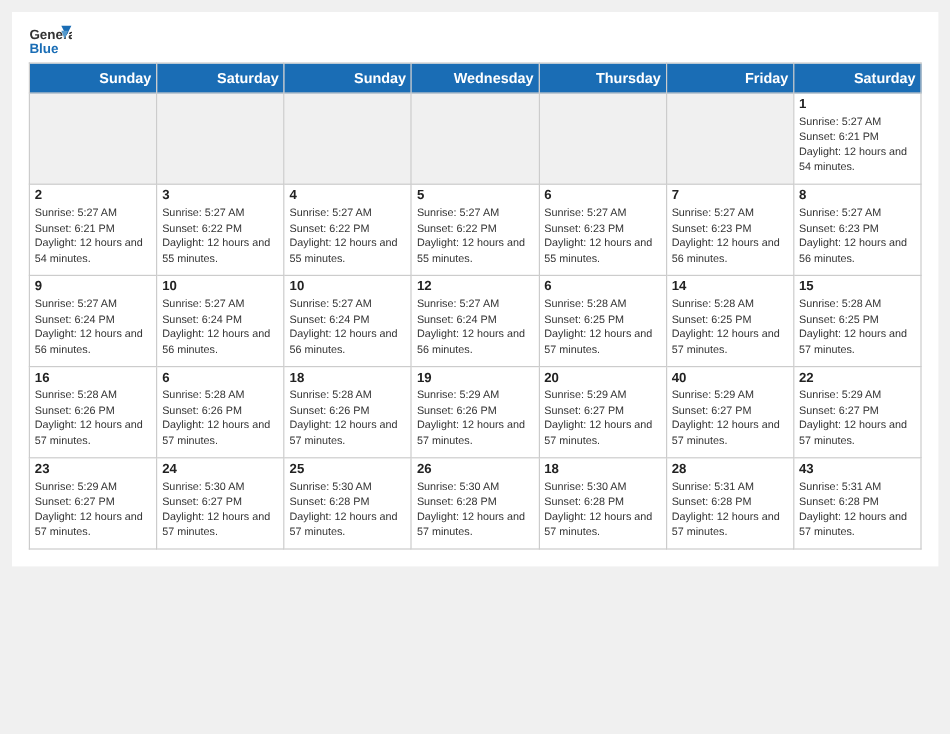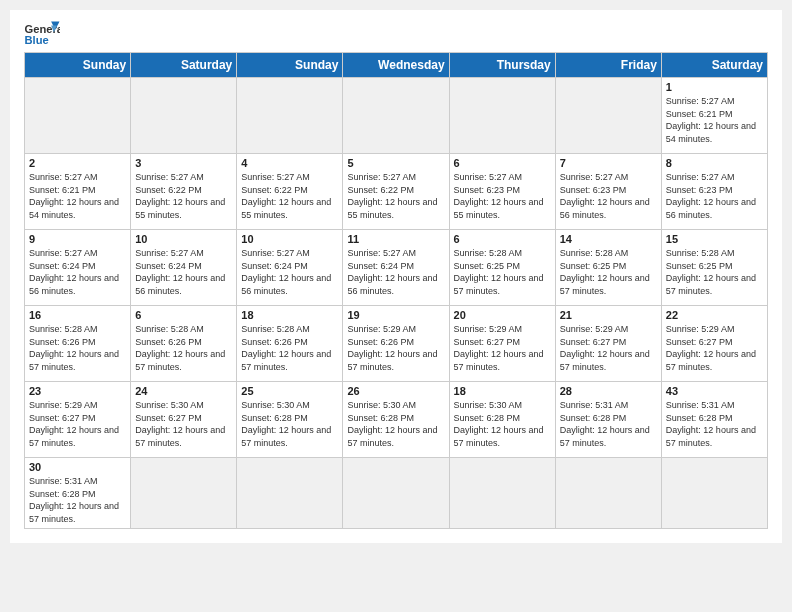--- a/index.html
+++ b/index.html
@@ -164,21 +164,21 @@
           </td>
           <td>
             <div class="day-number">10</div>
             <div class="day-info">Sunrise: 5:27 AM<br>Sunset: 6:24 PM<br>Daylight: 12 hours and 56 minutes.</div>
           </td>
           <td>
             <div class="day-number">10</div>
             <div class="day-info">Sunrise: 5:27 AM<br>Sunset: 6:24 PM<br>Daylight: 12 hours and 56 minutes.</div>
           </td>
           <td>
-            <div class="day-number">11</div>
+            <div class="day-number">12</div>
             <div class="day-info">Sunrise: 5:27 AM<br>Sunset: 6:24 PM<br>Daylight: 12 hours and 56 minutes.</div>
           </td>
           <td>
             <div class="day-number">6</div>
             <div class="day-info">Sunrise: 5:28 AM<br>Sunset: 6:25 PM<br>Daylight: 12 hours and 57 minutes.</div>
           </td>
           <td>
             <div class="day-number">14</div>
             <div class="day-info">Sunrise: 5:28 AM<br>Sunset: 6:25 PM<br>Daylight: 12 hours and 57 minutes.</div>
           </td>
@@ -202,21 +202,21 @@
           </td>
           <td>
             <div class="day-number">19</div>
             <div class="day-info">Sunrise: 5:29 AM<br>Sunset: 6:26 PM<br>Daylight: 12 hours and 57 minutes.</div>
           </td>
           <td>
             <div class="day-number">20</div>
             <div class="day-info">Sunrise: 5:29 AM<br>Sunset: 6:27 PM<br>Daylight: 12 hours and 57 minutes.</div>
           </td>
           <td>
-            <div class="day-number">21</div>
+            <div class="day-number">40</div>
             <div class="day-info">Sunrise: 5:29 AM<br>Sunset: 6:27 PM<br>Daylight: 12 hours and 57 minutes.</div>
           </td>
           <td>
             <div class="day-number">22</div>
             <div class="day-info">Sunrise: 5:29 AM<br>Sunset: 6:27 PM<br>Daylight: 12 hours and 57 minutes.</div>
           </td>
         </tr>
         <tr>
           <td>
             <div class="day-number">23</div>
@@ -239,28 +239,16 @@
             <div class="day-info">Sunrise: 5:30 AM<br>Sunset: 6:28 PM<br>Daylight: 12 hours and 57 minutes.</div>
           </td>
           <td>
             <div class="day-number">28</div>
             <div class="day-info">Sunrise: 5:31 AM<br>Sunset: 6:28 PM<br>Daylight: 12 hours and 57 minutes.</div>
           </td>
           <td>
             <div class="day-number">43</div>
             <div class="day-info">Sunrise: 5:31 AM<br>Sunset: 6:28 PM<br>Daylight: 12 hours and 57 minutes.</div>
           </td>
-        </tr>
-        <tr class="last-row">
-          <td>
-            <div class="day-number">30</div>
-            <div class="day-info">Sunrise: 5:31 AM<br>Sunset: 6:28 PM<br>Daylight: 12 hours and 57 minutes.</div>
-          </td>
-          <td class="empty"></td>
-          <td class="empty"></td>
-          <td class="empty"></td>
-          <td class="empty"></td>
-          <td class="empty"></td>
-          <td class="empty"></td>
         </tr>
       </tbody>
   </table>
 </div>
 
 </body></html>

